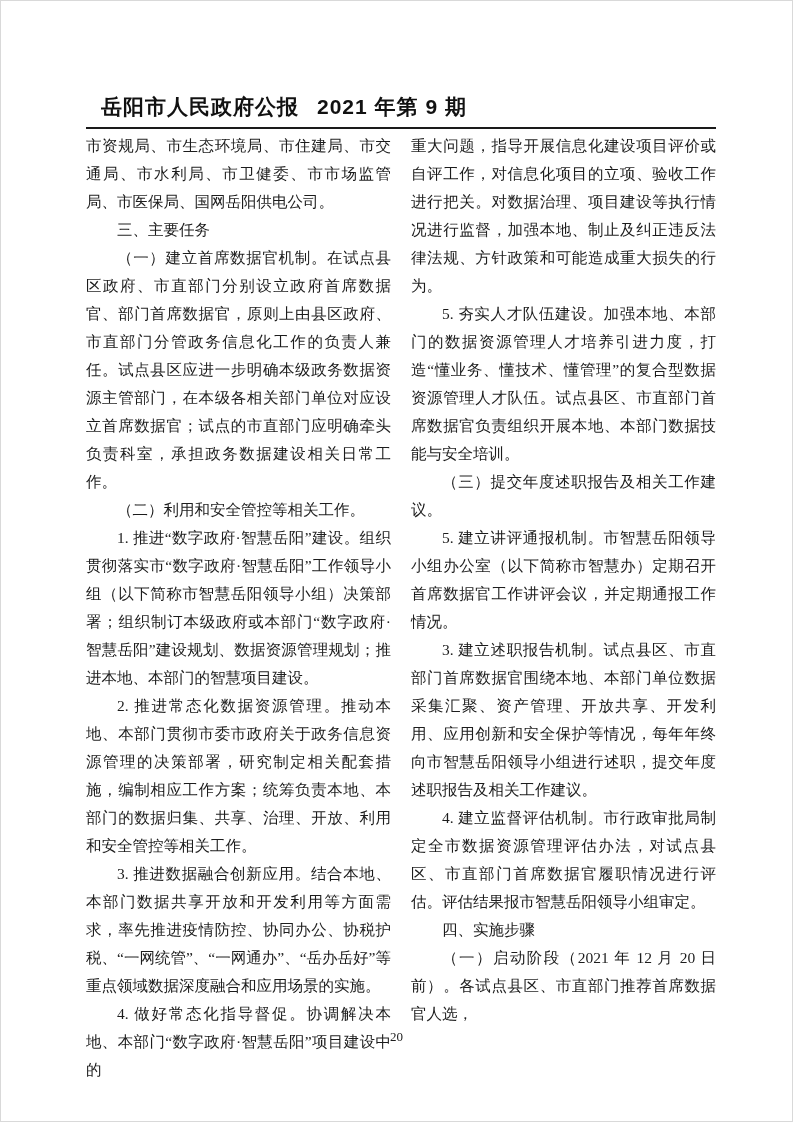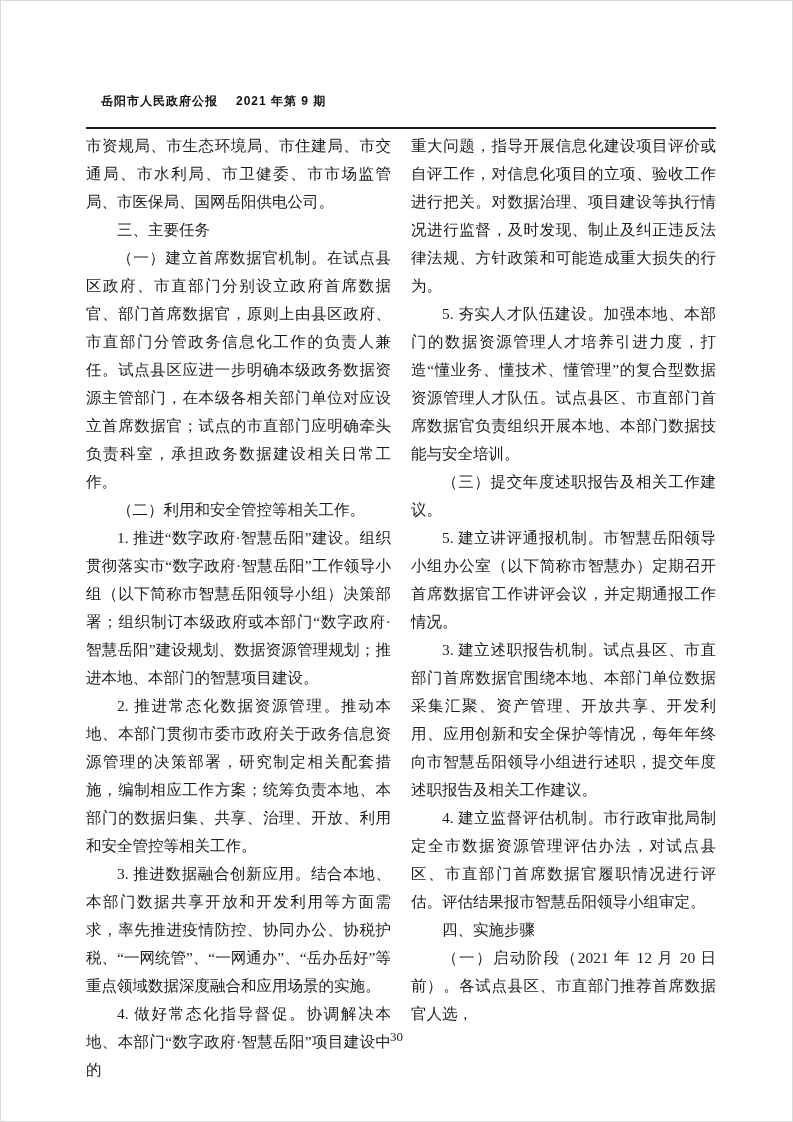--- a/index.html
+++ b/index.html
@@ -17,21 +17,21 @@
     overflow: hidden;
     font-family: "Liberation Serif", "DejaVu Serif", serif;
     color: #1c1c1c;
   }
   .header {
     position: absolute;
     left: 100px;
     top: 92px;
     font-family: "Liberation Sans", "DejaVu Sans", sans-serif;
     font-weight: bold;
-    font-size: 12px;
+    font-size: 21px;
     letter-spacing: 1px;
     color: #111111;
     white-space: nowrap;
   }
   .header .issue {
     margin-left: 18px;
   }
   .header-rule {
     position: absolute;
     left: 85px;
@@ -92,26 +92,26 @@
         <p class="">市资规局、市生态环境局、市住建局、市交通局、市水利局、市卫健委、市市场监管局、市医保局、国网岳阳供电公司。</p>
         <p class="indent heading">三、主要任务</p>
         <p class="indent">（一）建立首席数据官机制。在试点县区政府、市直部门分别设立政府首席数据官、部门首席数据官，原则上由县区政府、市直部门分管政务信息化工作的负责人兼任。试点县区应进一步明确本级政务数据资源主管部门，在本级各相关部门单位对应设立首席数据官；试点的市直部门应明确牵头负责科室，承担政务数据建设相关日常工作。</p>
         <p class="indent">（二）利用和安全管控等相关工作。</p>
         <p class="indent">1. 推进“数字政府·智慧岳阳”建设。组织贯彻落实市“数字政府·智慧岳阳”工作领导小组（以下简称市智慧岳阳领导小组）决策部署；组织制订本级政府或本部门“数字政府·智慧岳阳”建设规划、数据资源管理规划；推进本地、本部门的智慧项目建设。</p>
         <p class="indent">2. 推进常态化数据资源管理。推动本地、本部门贯彻市委市政府关于政务信息资源管理的决策部署，研究制定相关配套措施，编制相应工作方案；统筹负责本地、本部门的数据归集、共享、治理、开放、利用和安全管控等相关工作。</p>
         <p class="indent">3. 推进数据融合创新应用。结合本地、本部门数据共享开放和开发利用等方面需求，率先推进疫情防控、协同办公、协税护税、“一网统管”、“一网通办”、“岳办岳好”等重点领域数据深度融合和应用场景的实施。</p>
         <p class="indent">4. 做好常态化指导督促。协调解决本地、本部门“数字政府·智慧岳阳”项目建设中的</p>
       </div>
     <div class="col">
-        <p class="">重大问题，指导开展信息化建设项目评价或自评工作，对信息化项目的立项、验收工作进行把关。对数据治理、项目建设等执行情况进行监督，及时发现、制止及纠正违反法律法规、方针政策和可能造成重大损失的行为。</p>
+        <p class="">重大问题，指导开展信息化建设项目评价或自评工作，对信息化项目的立项、验收工作进行把关。对数据治理、项目建设等执行情况进行监督，加强本地、制止及纠正违反法律法规、方针政策和可能造成重大损失的行为。</p>
         <p class="indent">5. 夯实人才队伍建设。加强本地、本部门的数据资源管理人才培养引进力度，打造“懂业务、懂技术、懂管理”的复合型数据资源管理人才队伍。试点县区、市直部门首席数据官负责组织开展本地、本部门数据技能与安全培训。</p>
         <p class="indent">（三）提交年度述职报告及相关工作建议。</p>
         <p class="indent">5. 建立讲评通报机制。市智慧岳阳领导小组办公室（以下简称市智慧办）定期召开首席数据官工作讲评会议，并定期通报工作情况。</p>
         <p class="indent">3. 建立述职报告机制。试点县区、市直部门首席数据官围绕本地、本部门单位数据采集汇聚、资产管理、开放共享、开发利用、应用创新和安全保护等情况，每年年终向市智慧岳阳领导小组进行述职，提交年度述职报告及相关工作建议。</p>
         <p class="indent">4. 建立监督评估机制。市行政审批局制定全市数据资源管理评估办法，对试点县区、市直部门首席数据官履职情况进行评估。评估结果报市智慧岳阳领导小组审定。</p>
         <p class="indent heading">四、实施步骤</p>
         <p class="indent">（一）启动阶段（2021 年 12 月 20 日前）。各试点县区、市直部门推荐首席数据官人选，</p>
       </div>
   </div>
 
-  <div class="page-number">30</div>
+  <div class="page-number">20</div>
 
 </div>
 
 </body></html>

